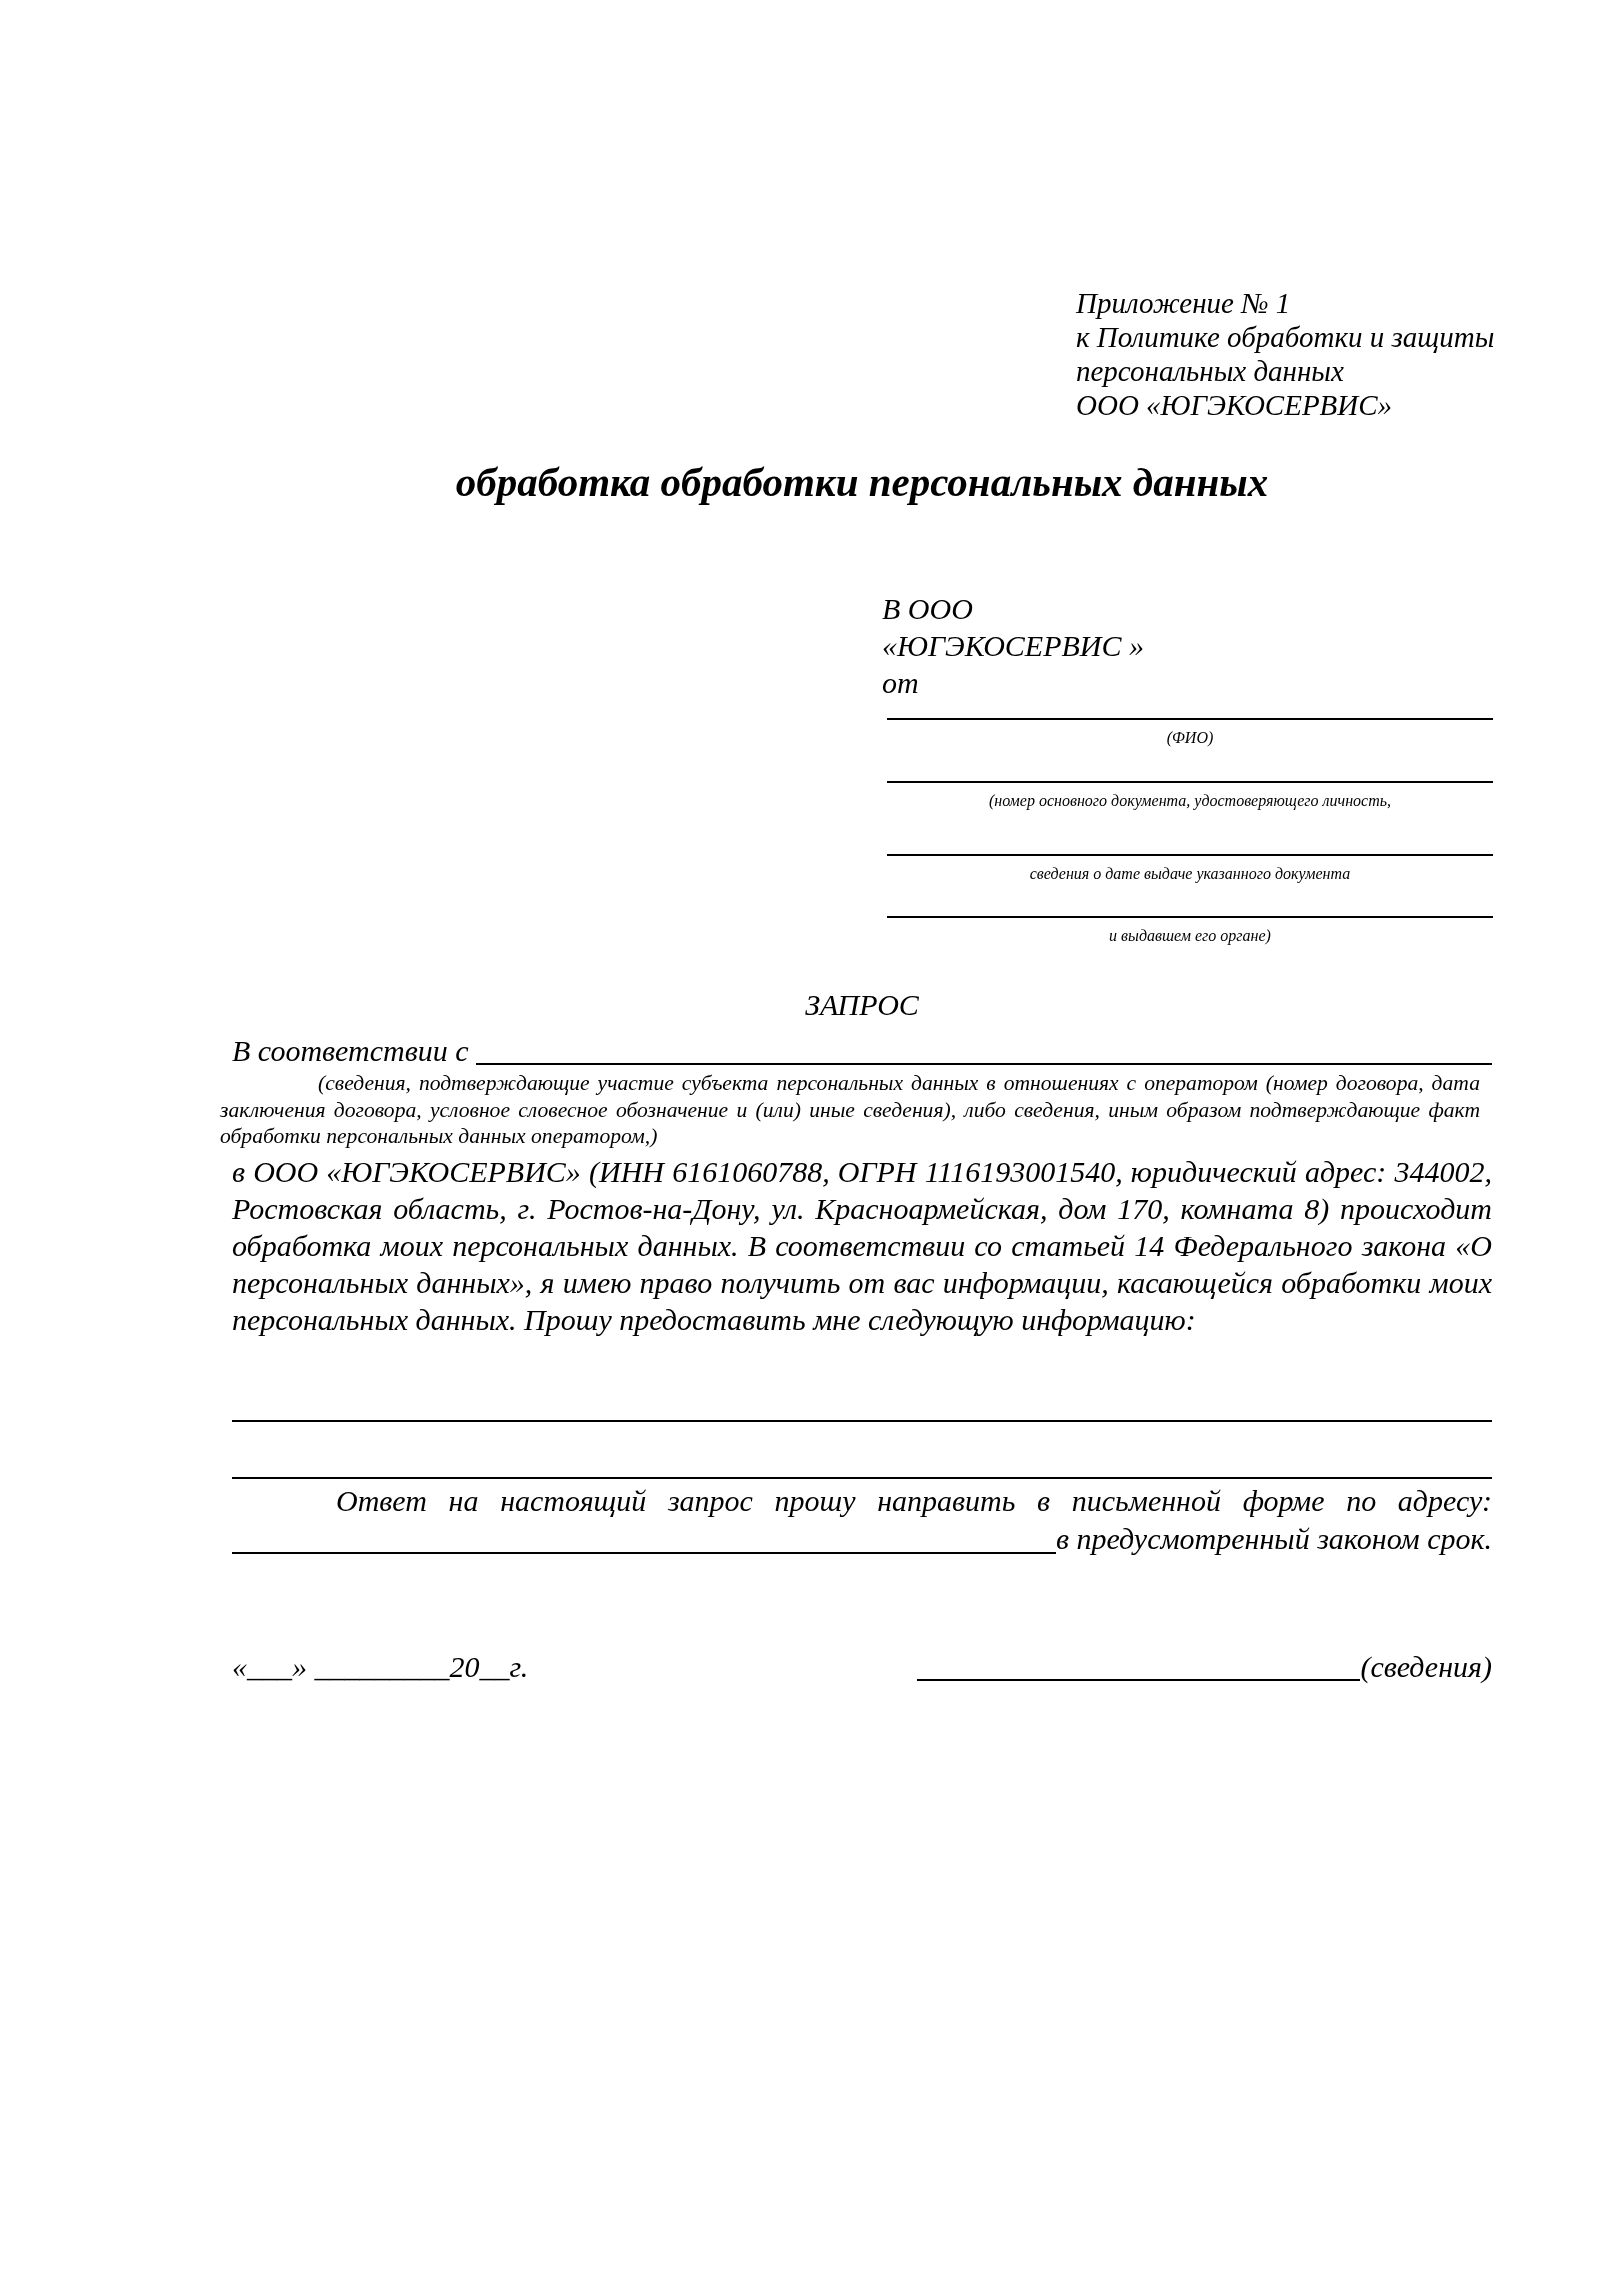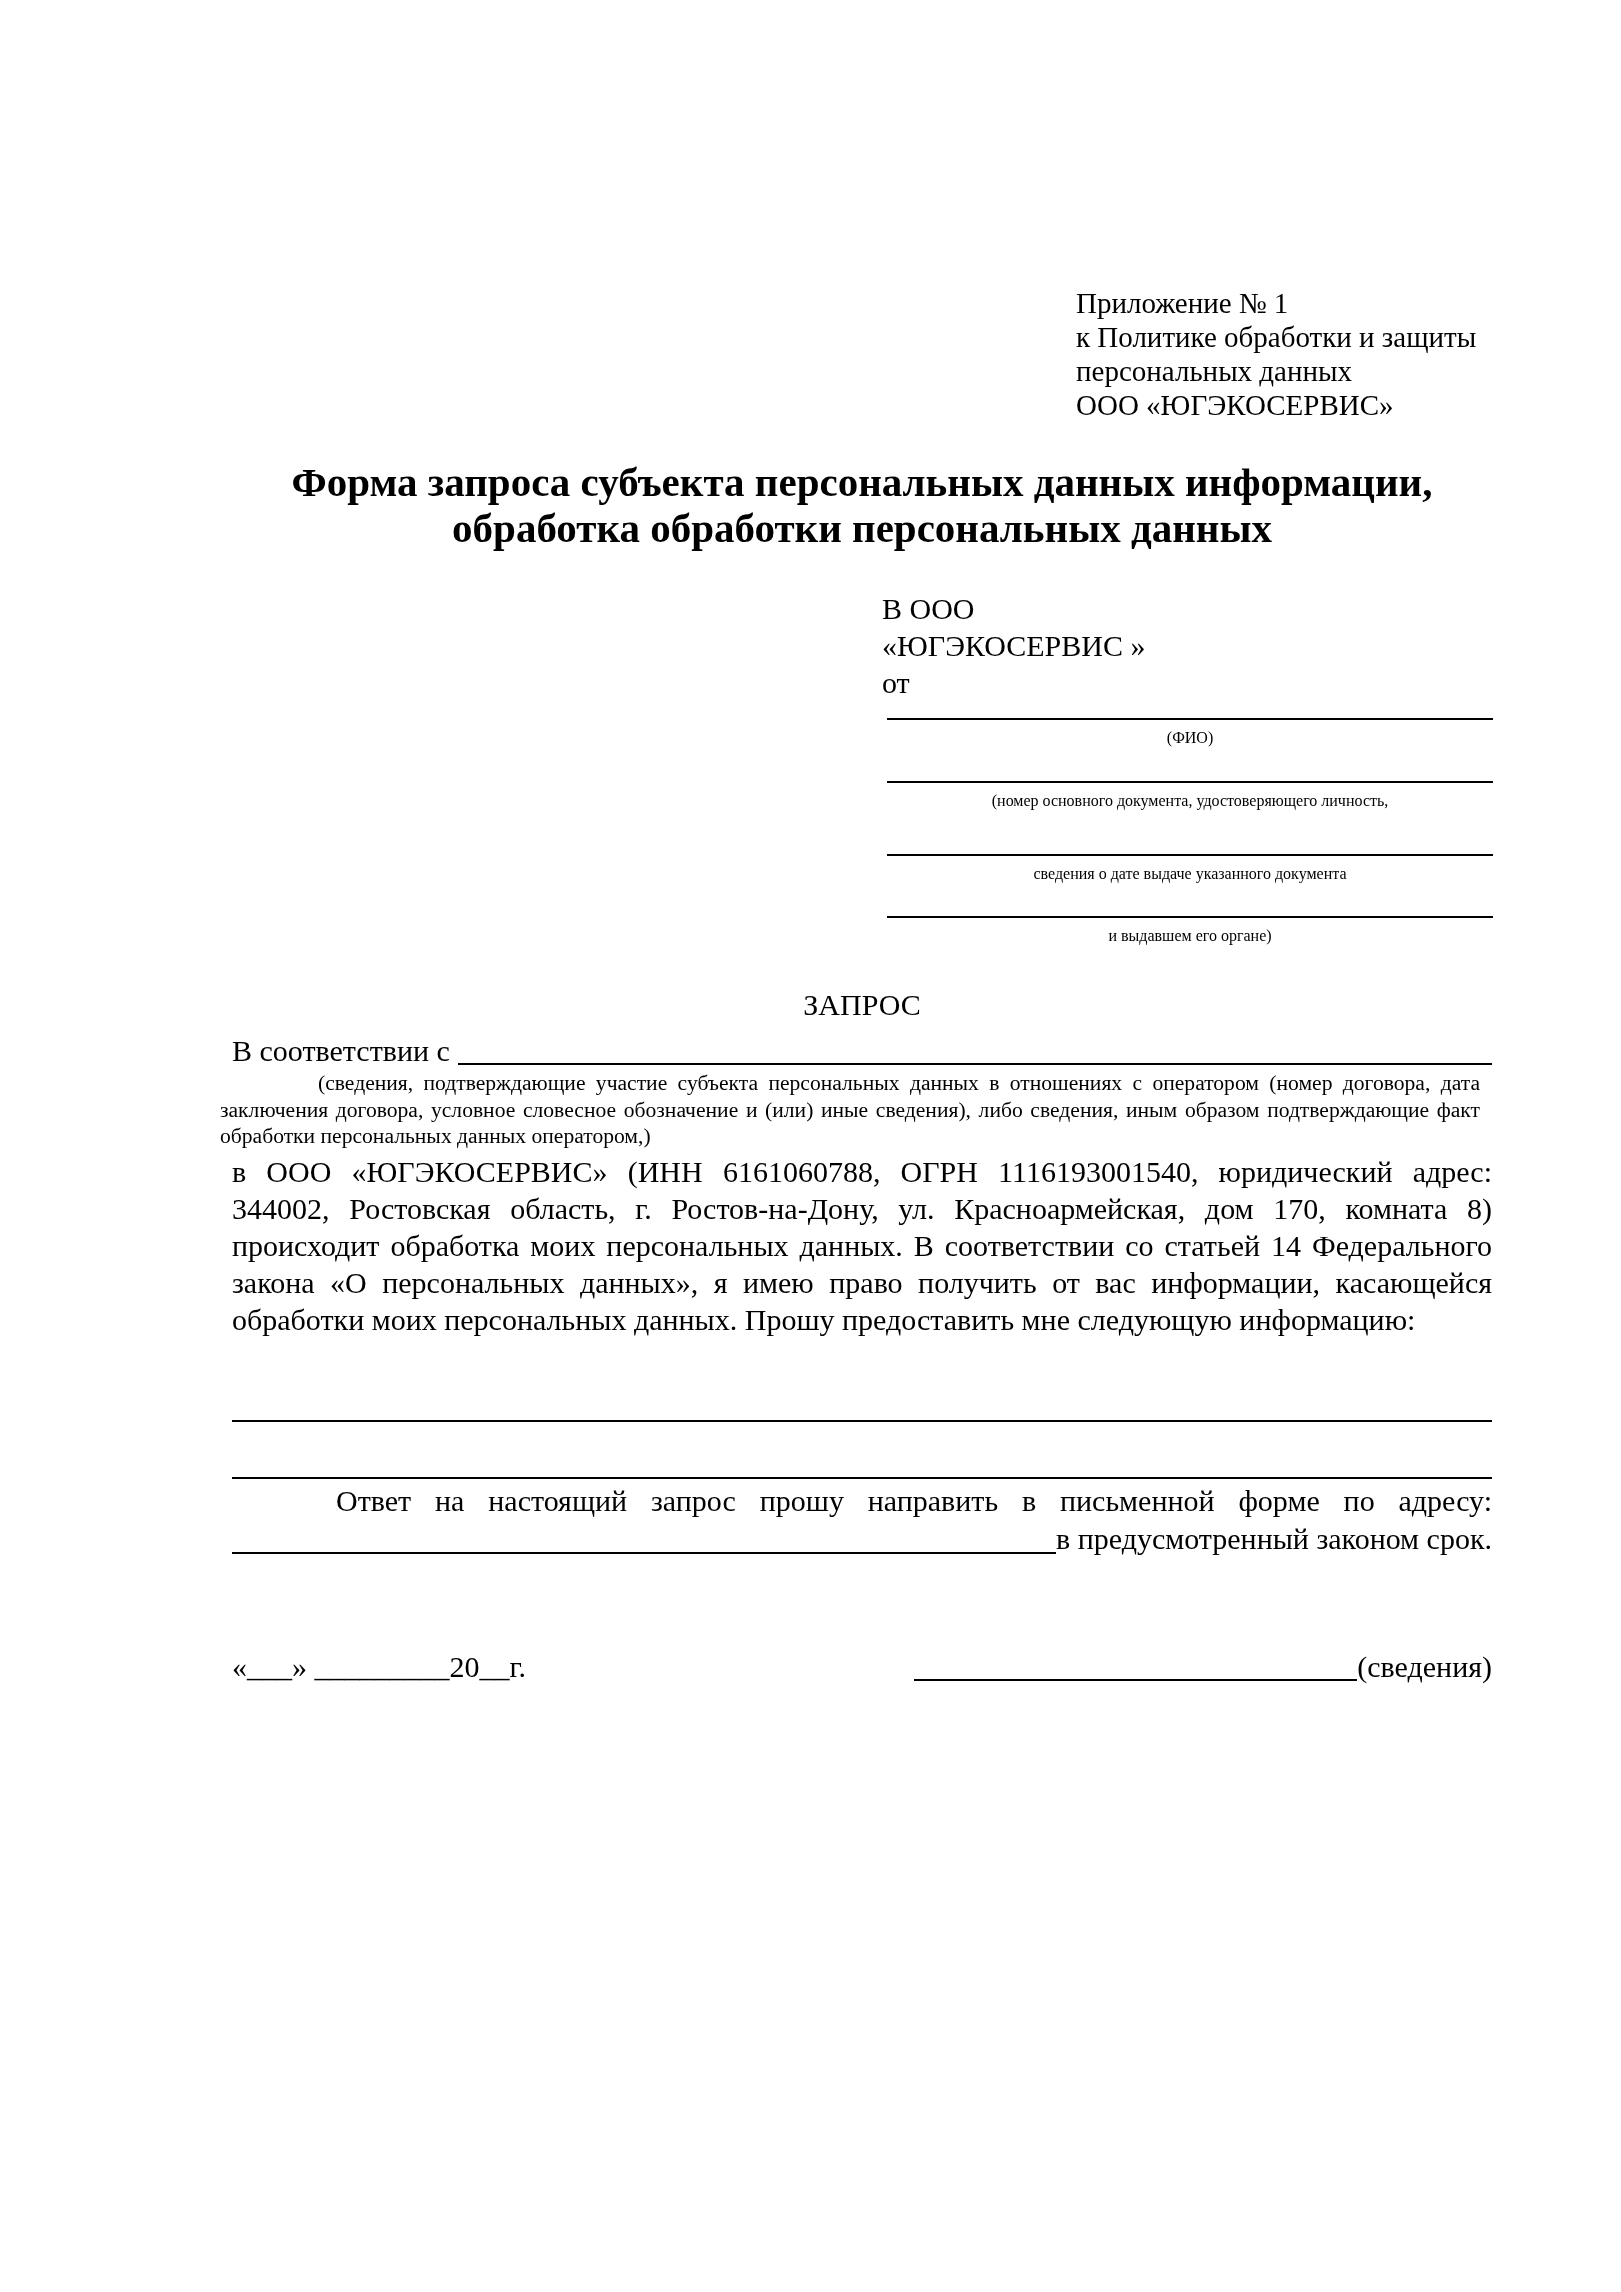--- a/index.html
+++ b/index.html
@@ -4,20 +4,21 @@
 <style>
   html, body { margin: 0; padding: 0; background: #ffffff; }
   .page {
     position: relative;
     width: 1621px;
     height: 2293px;
     background: #ffffff;
     color: #000000;
     font-family: "Liberation Serif", "DejaVu Serif", serif;
     overflow: hidden;
+    font-style: italic;
   }
   .abs { position: absolute; }
 
   
   .appendix {
     left: 1076px; top: 286px; width: 461px;
     font-size: 29px; line-height: 34px;
   }
 
   
@@ -106,21 +107,20 @@
 <div class="page">
 
   <div class="abs appendix">
     <div>Приложение № 1</div>
     <div>к Политике обработки и защиты</div>
     <div>персональных данных</div>
     <div>ООО «ЮГЭКОСЕРВИС»</div>
   </div>
 
   <div class="abs doc-title">
-    <div>Форма запроса субъекта персональных данных информации,</div>
     <div>обработка обработки персональных данных</div>
   </div>
 
   <div class="abs addressee">
     <div>В ООО</div>
     <div>«ЮГЭКОСЕРВИС »</div>
     <div>от</div>
   </div>
 
   <div class="abs fill-line" style="top:718px"></div>

